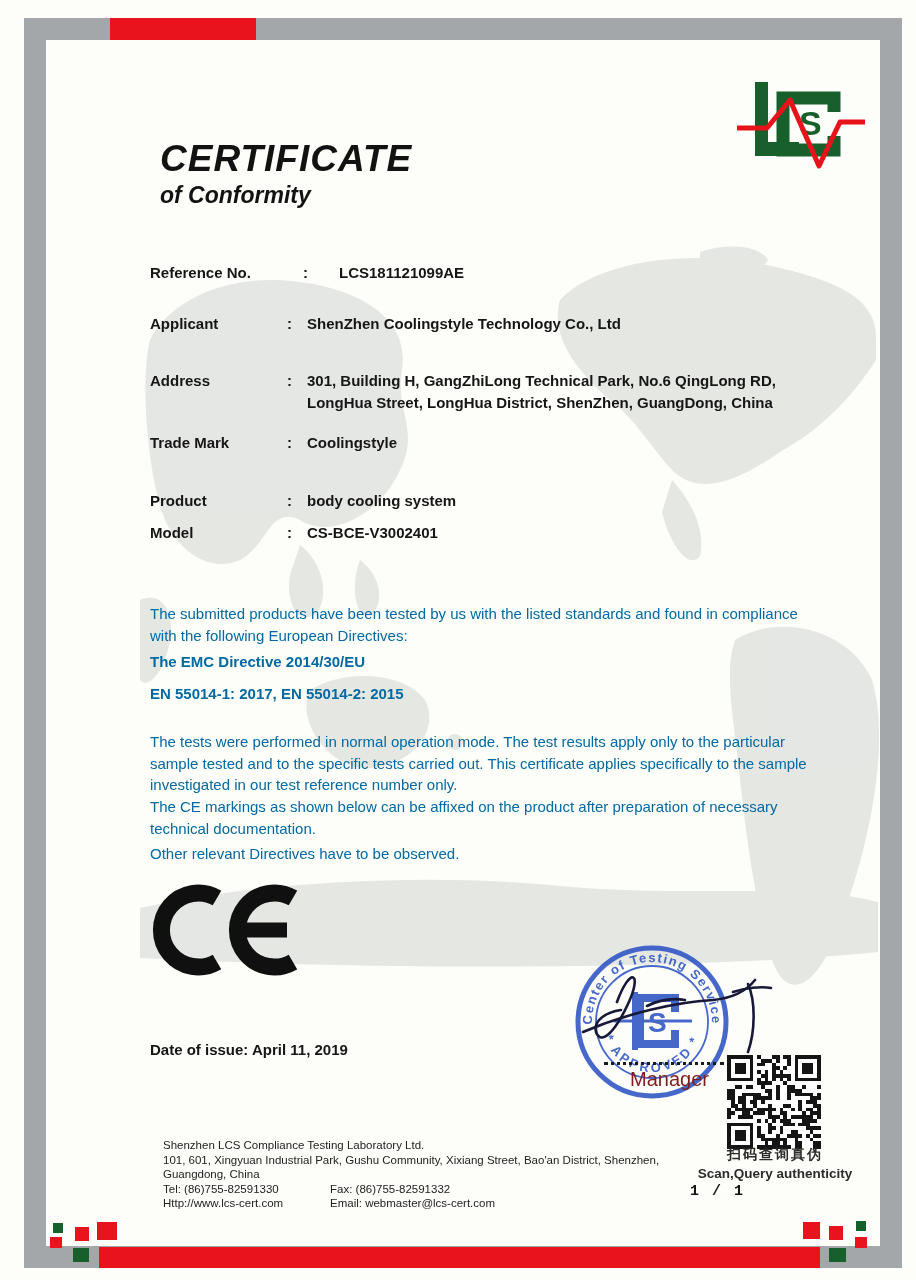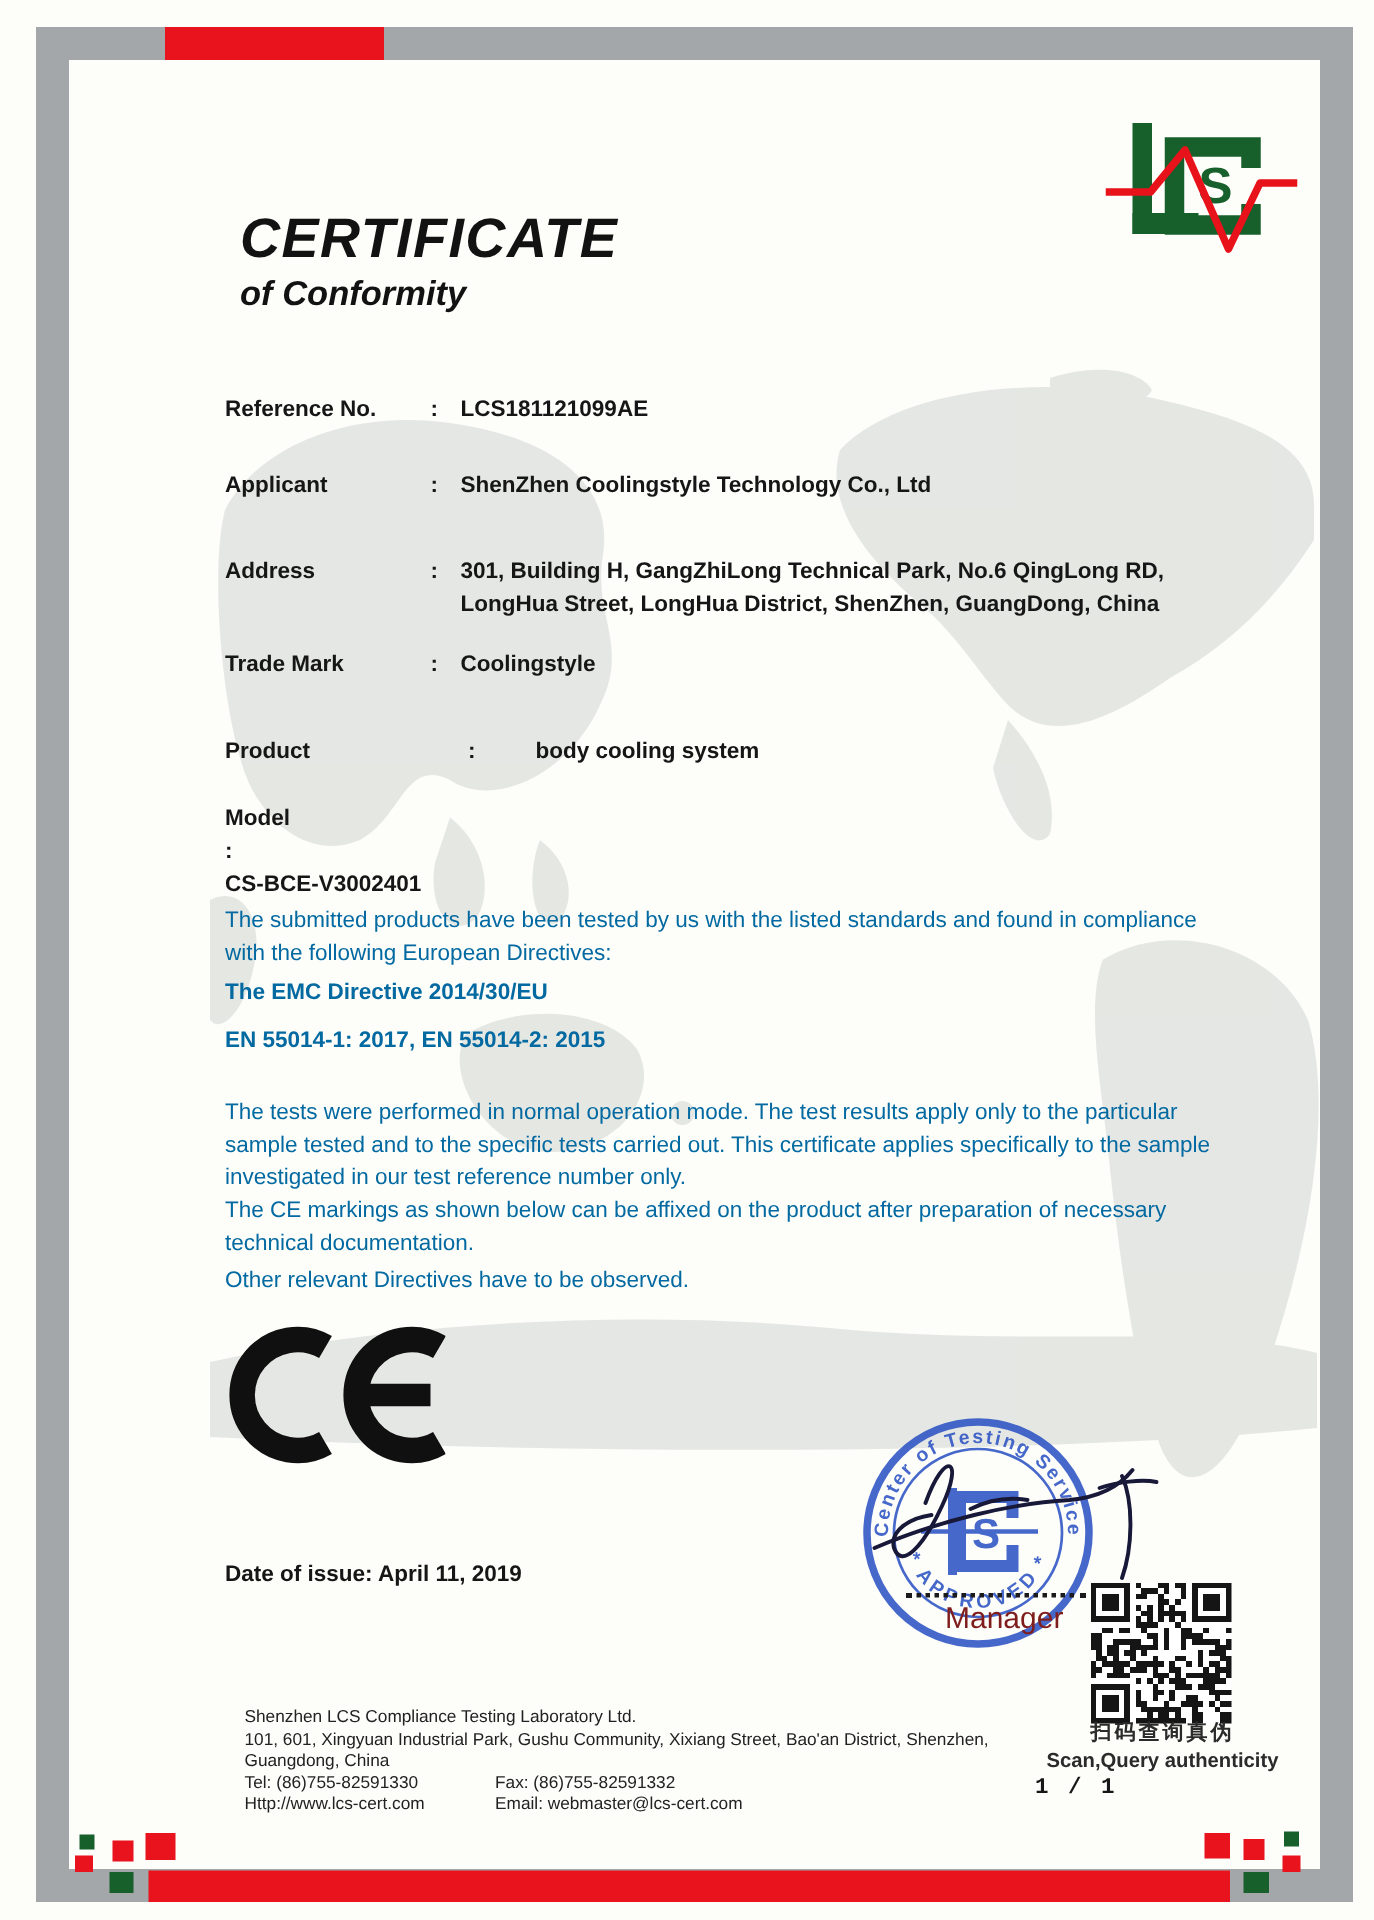--- a/index.html
+++ b/index.html
@@ -87,46 +87,46 @@
         <path d="M0,50 H30 L53,22 L82,88 L103,44 H128" fill="none" stroke="#e8121a" stroke-width="5" stroke-linejoin="round"></path>
       </g>
     </svg>
   </div>
 
   <div class="abs" style="left:160px;top:138px;font-style:italic;">
     <div class="title">CERTIFICATE</div>
     <div class="subtitle">of Conformity</div>
   </div>
 
-  <div class="field-row" style="top:262px;">
+  <div class="field-row" style="top:262px;gap:16px;">
     <span class="field-label">Reference No.</span>
     <span class="field-colon">:</span>
     <span class="field-value">LCS181121099AE</span>
   </div>
   <div class="field-row" style="top:313px;">
     <span class="field-label">Applicant</span>
     <span class="field-colon">:</span>
     <span class="field-value">ShenZhen Coolingstyle Technology Co., Ltd</span>
   </div>
   <div class="field-row" style="top:370px;">
     <span class="field-label">Address</span>
     <span class="field-colon">:</span>
     <span class="field-value">301, Building H, GangZhiLong Technical Park, No.6 QingLong RD, LongHua Street, LongHua District, ShenZhen, GuangDong, China</span>
   </div>
   <div class="field-row" style="top:432px;">
     <span class="field-label">Trade Mark</span>
     <span class="field-colon">:</span>
     <span class="field-value">Coolingstyle</span>
   </div>
-  <div class="field-row" style="top:490px;gap:25px;">
+  <div class="field-row" style="top:490px;">
     <span class="field-label">Product</span>
     <span class="field-colon">:</span>
     <span class="field-value">body cooling system</span>
   </div>
-  <div class="field-row" style="top:535px;flex-direction:column;">
+  <div class="field-row" style="top:522px;">
     <span class="field-label">Model</span>
     <span class="field-colon">:</span>
     <span class="field-value">CS-BCE-V3002401</span>
   </div>
 
   <div class="para" style="top:603px;">The submitted products have been tested by us with the listed standards and found in compliance with the following European Directives:</div>
   <div class="para bold" style="top:651px;">The EMC Directive 2014/30/EU</div>
   <div class="para bold" style="top:683px;">EN 55014-1: 2017, EN 55014-2: 2015</div>
   <div class="para" style="top:731px;">The tests were performed in normal operation mode. The test results apply only to the particular sample tested and to the specific tests carried out. This certificate applies specifically to the sample investigated in our test reference number only.</div>
   <div class="para" style="top:796px;">The CE markings as shown below can be affixed on the product after preparation of necessary technical documentation.</div>

